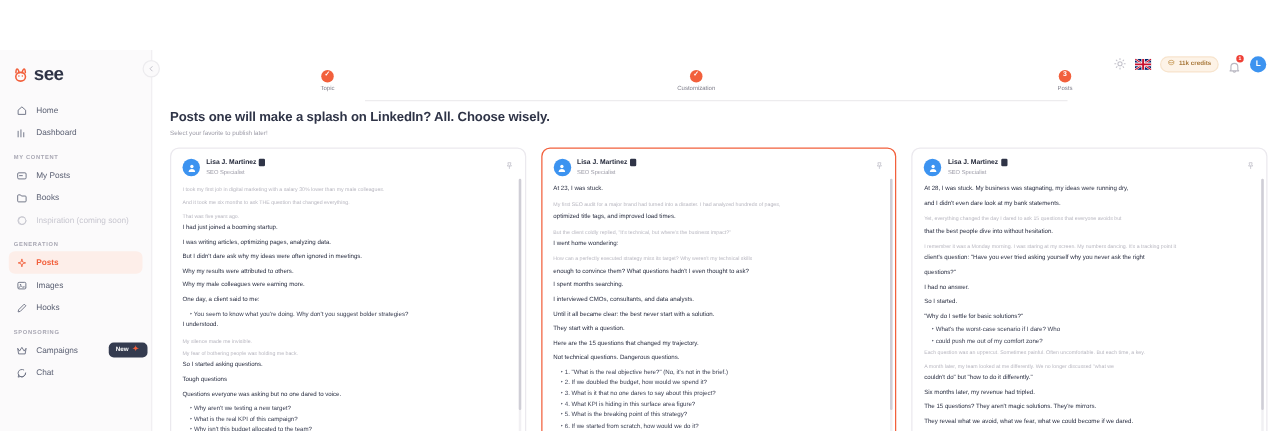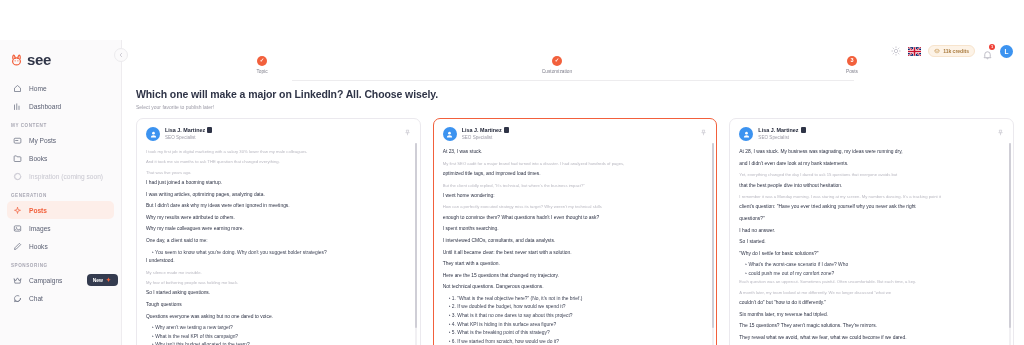--- a/index.html
+++ b/index.html
@@ -317,21 +317,21 @@
         <div class="dot">✓</div>
         <div class="lbl">Customization</div>
       </div>
       <div class="step" style="left:695px;">
         <div class="dot">3</div>
         <div class="lbl">Posts</div>
       </div>
     </div>
 
     <div class="page-head">
-      <div class="page-title">Which one will make a major on LinkedIn? All. Choose wisely.</div>
+      <div class="page-title">Posts one will make a splash on LinkedIn? All. Choose wisely.</div>
       <div class="page-sub">Select your favorite to publish later!</div>
     </div>
 
     <div class="cards" id="cards">
         <div class="card">
           <div class="card-head">
             <span class="card-avatar">
               <svg width="9" height="9" viewBox="0 0 24 24">
                 <circle cx="12" cy="8.5" r="3.6" fill="#fff"></circle>
                 <path d="M5 20c0-3.9 3.1-6.2 7-6.2s7 2.3 7 6.2Z" fill="#fff"></path>

